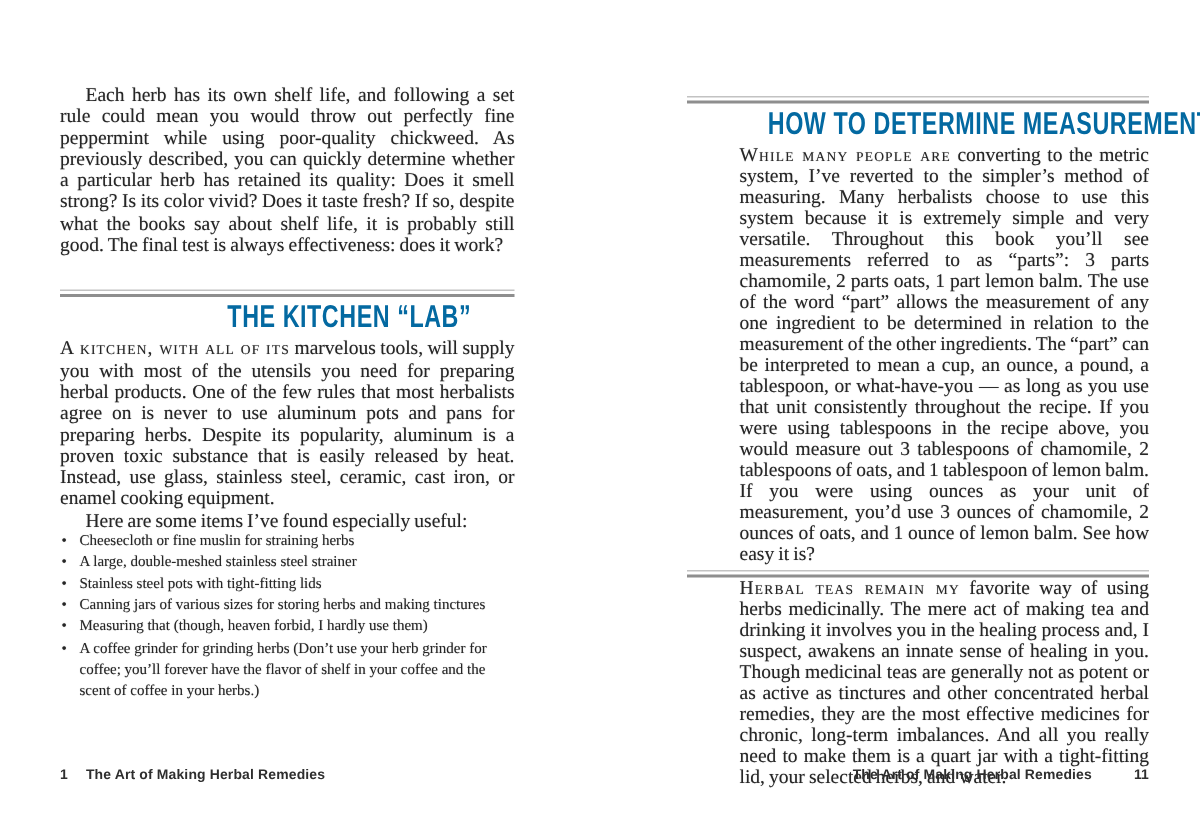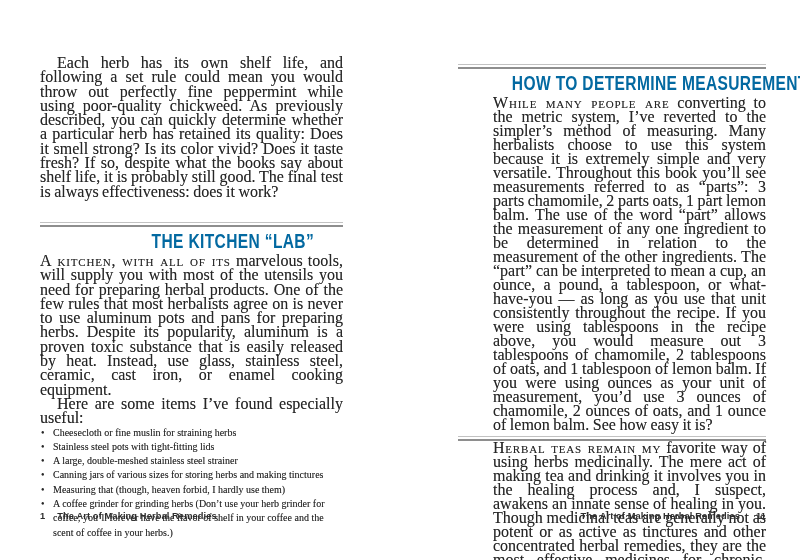--- a/index.html
+++ b/index.html
@@ -11,21 +11,21 @@
     font-family:"Liberation Serif", serif;
     color:#262626;
   }
   .page { position:absolute; top:0; height:560px; }
   #page-left  { left:40px;  width:303px; }
   #page-right { left:458px; width:308px; }
 
   p {
     margin:0;
     text-align:justify;
-    font-size:16px;
+    font-size:13px;
     line-height:14.3px;
     word-spacing:-0.5px;
     text-shadow:0 0 0.6px rgba(40,40,40,0.45);
   }
   #page-right p { line-height:14.0px;margin-left:35px; }
 
   .indent { text-indent:17px; }
 
   .sc { font-variant:small-caps; letter-spacing:0.8px; }
 
@@ -74,43 +74,43 @@
     font-size:9.3px;
     color:#2e2e2e;
     letter-spacing:0.1px;
     white-space:nowrap;
   }
   #page-left  .footer { text-align:left; }
   #page-right .footer { text-align:right; }
   .footer .num { font-weight:700; }
   .footer .book-title { font-weight:700; }
   #page-left  .footer .book-title { margin-left:12px; }
-  #page-right .footer .num { margin-left:16px; }
+  #page-right .footer .num { margin-left:28px; }
 </style>
 </head>
 <body>
 
 <div class="page" id="page-left">
 
   <p class="intro indent">Each herb has its own shelf life, and following a set rule could mean you would throw out perfectly fine peppermint while using poor-quality chickweed. As previously described, you can quickly determine whether a particular herb has retained its quality: Does it smell strong? Is its color vivid? Does it taste fresh? If so, despite what the books say about shelf life, it is probably still good. The final test is always effectiveness: does it work?</p>
 
   <div class="rule"></div>
 
   <h2>
     <span>THE KITCHEN “LAB”</span>
   </h2>
 
   <p><span class="sc">A kitchen, with all of its</span><span> marvelous tools, will supply you with most of the utensils you need for preparing herbal products. One of the few rules that most herbalists agree on is never to use aluminum pots and pans for preparing herbs. Despite its popularity, aluminum is a proven toxic substance that is easily released by heat. Instead, use glass, stainless steel, ceramic, cast iron, or enamel cooking equipment.</span></p>
 
   <p class="indent">Here are some items I’ve found especially useful:</p>
 
   <ul>
     <li>Cheesecloth or fine muslin for straining herbs</li>
+    <li>A large, double-meshed stainless steel strainer</li>
     <li>Stainless steel pots with tight-fitting lids</li>
-    <li>A large, double-meshed stainless steel strainer</li>
     <li>Canning jars of various sizes for storing herbs and making tinctures</li>
     <li>Measuring that (though, heaven forbid, I hardly use them)</li>
     <li>A coffee grinder for grinding herbs (Don’t use your herb grinder for coffee; you’ll forever have the flavor of shelf in your coffee and the scent of coffee in your herbs.)</li>
   </ul>
 
   <div class="footer">
     <span class="num">1</span><span class="book-title">The Art of Making Herbal Remedies</span>
   </div>
 </div>
 

